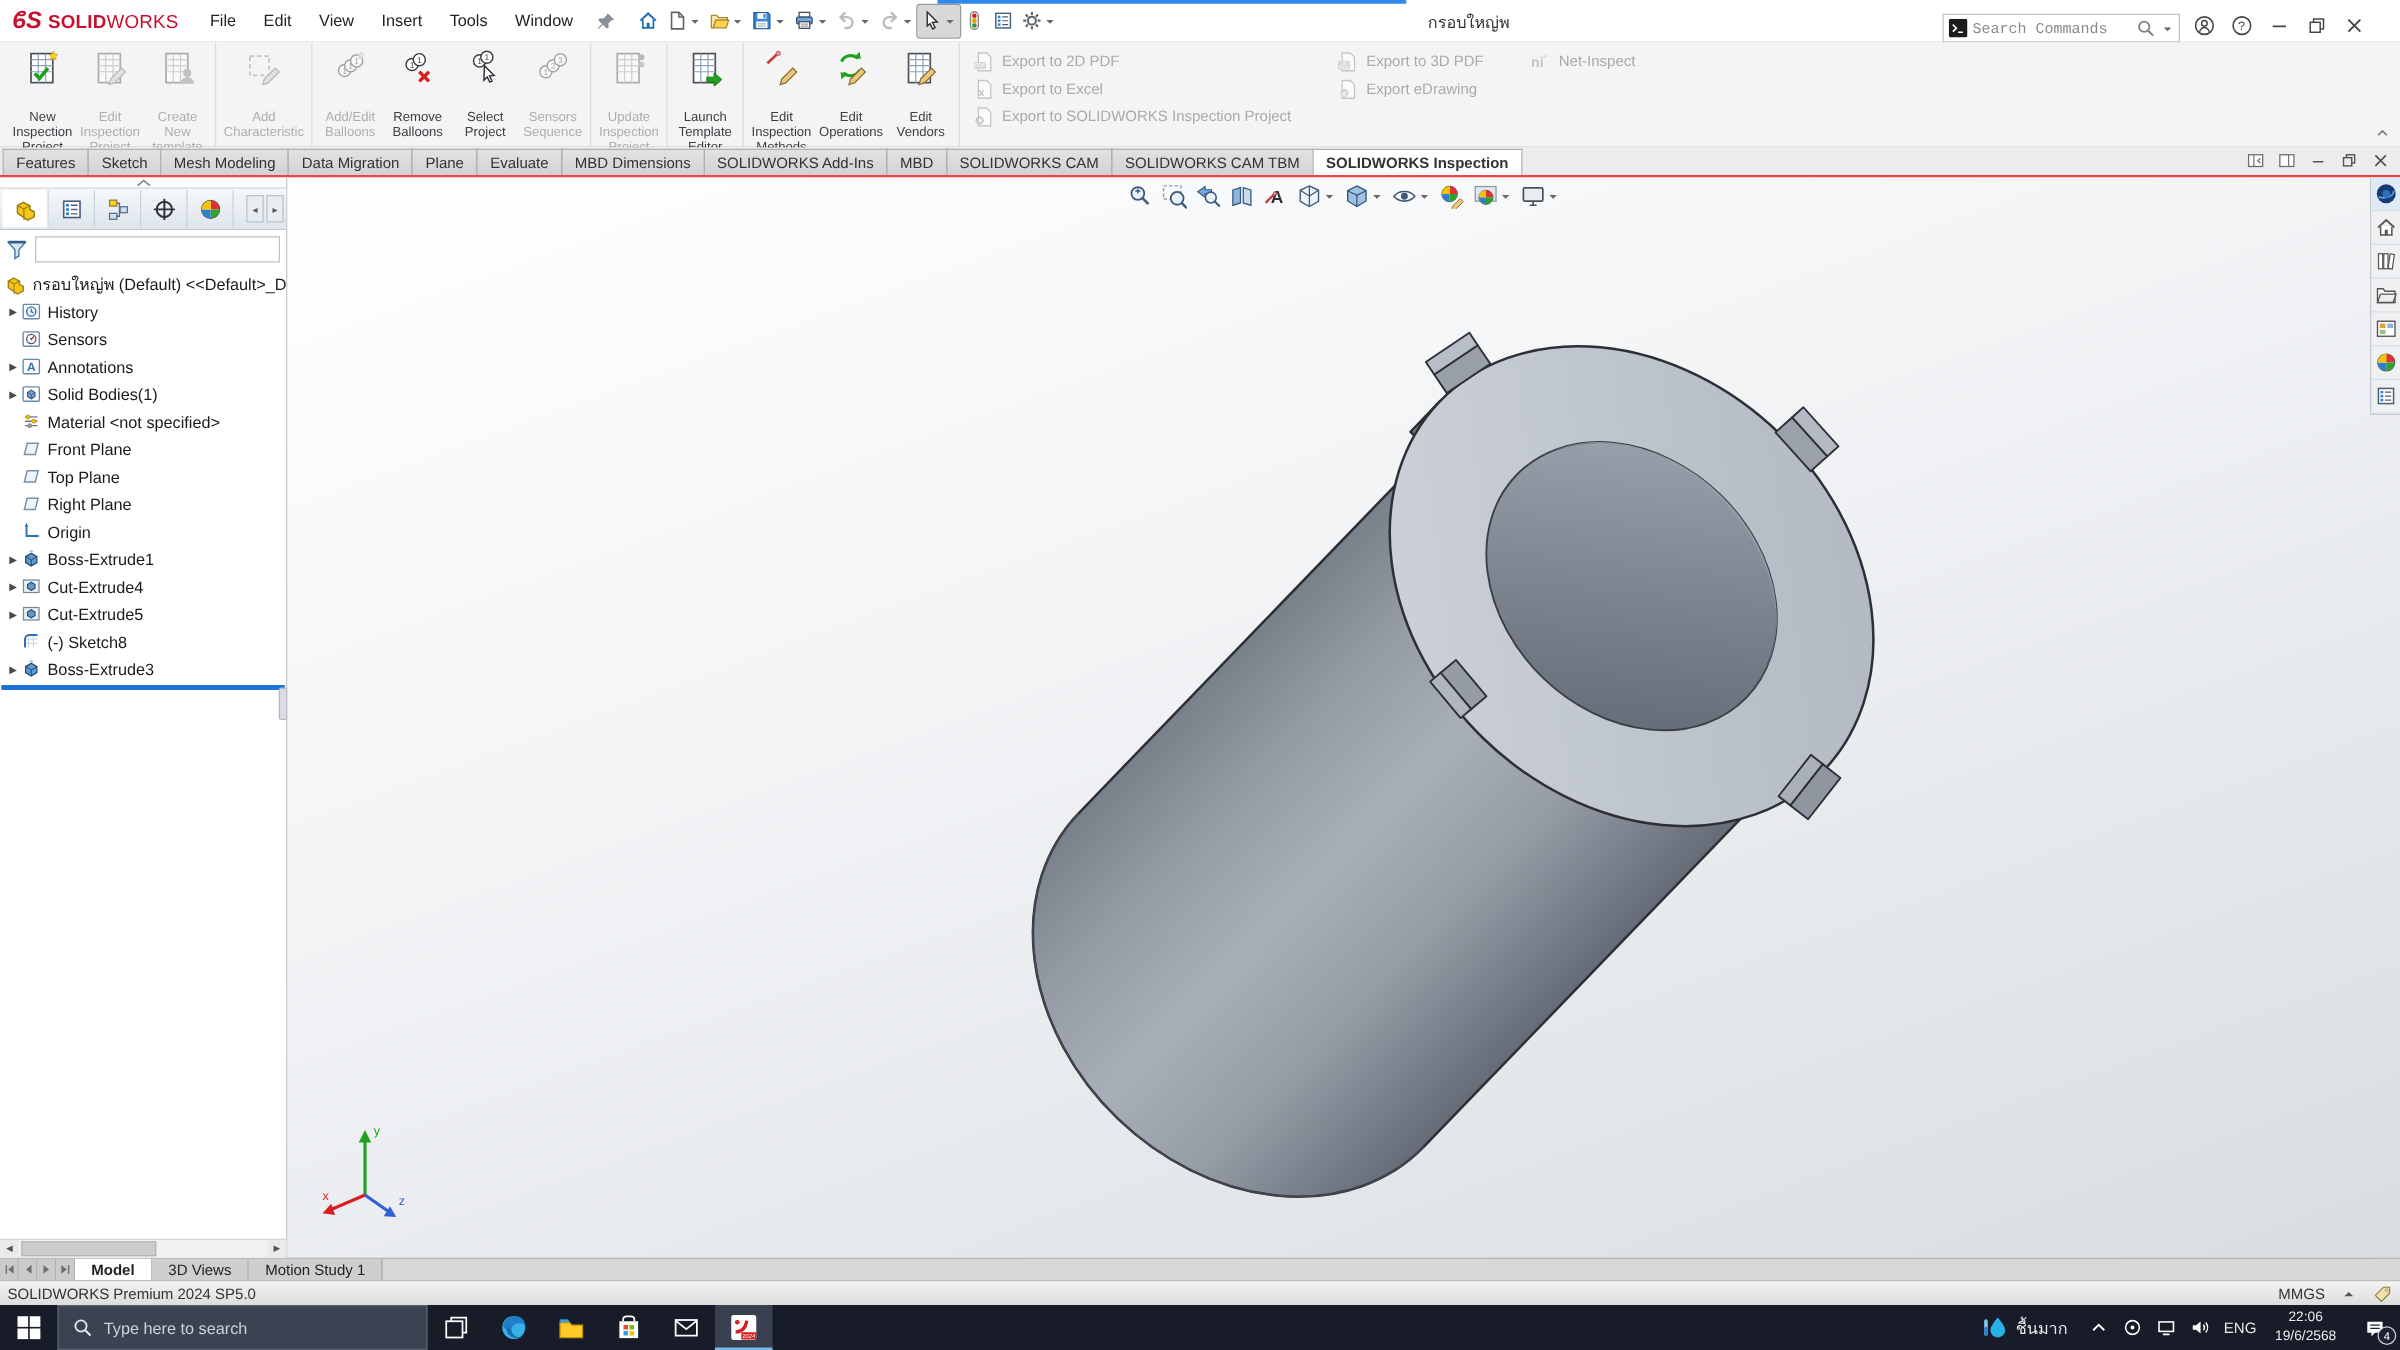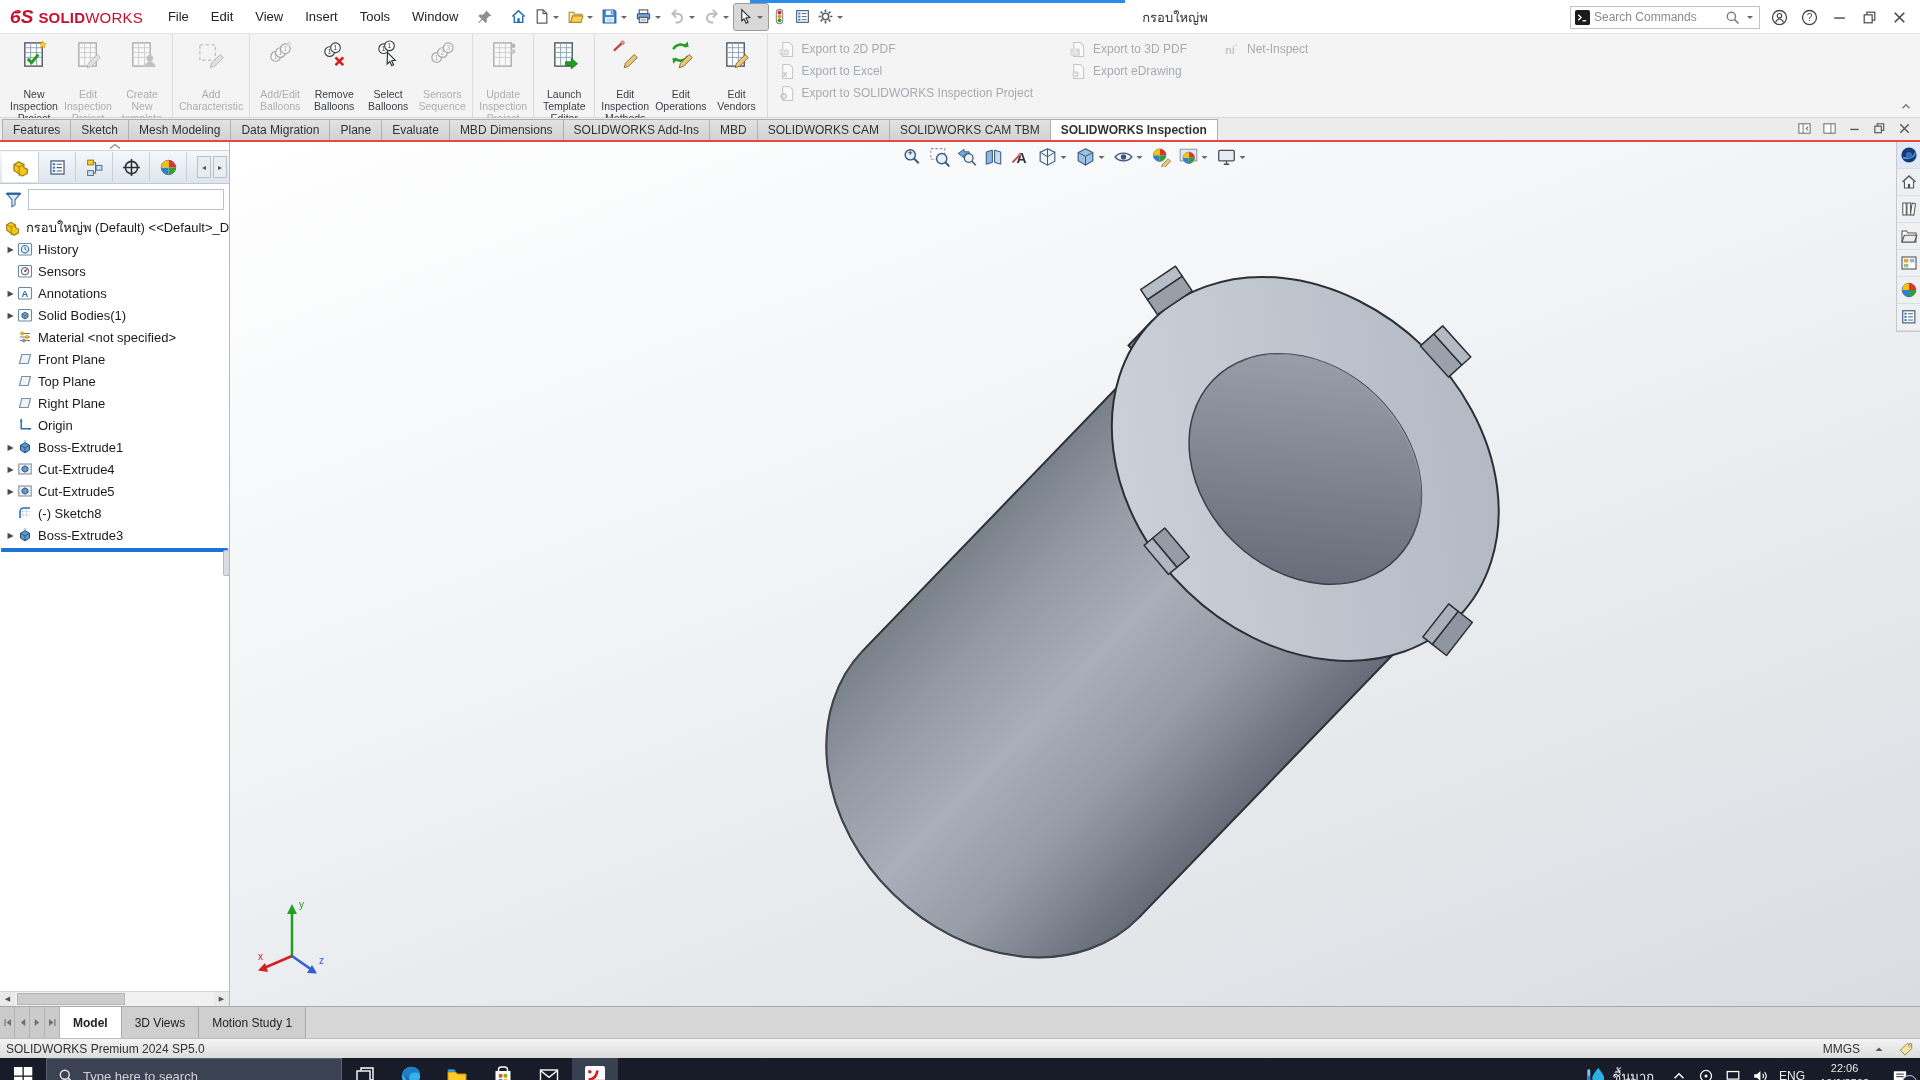--- a/index.html
+++ b/index.html
@@ -17,21 +17,21 @@
   .logo .works { color:#c8102e; font-size:15px; letter-spacing:.2px; }
   .menubar { display:flex; height:100%; }
   .menu-item { padding:0 11px; font-size:13px; color:#222; display:flex; align-items:center; cursor:default; }
   .pin { width:16px; height:16px; margin:0 8px; }
   .qa { display:flex; align-items:center; height:100%; margin-left:6px; }
   .qa-item { display:flex; align-items:center; height:26px; padding:0 3px; border-radius:2px; }
   .qa-item .ic { width:17px; height:17px; }
   .qa-item.active { background:#d8d8d8; outline:1px solid #9a9a9a; }
   .caret-dn { width:0; height:0; border:3.5px solid transparent; border-top-color:#666; margin:4px 2px 0 3px; }
   .doc-title { position:absolute; left:1070px; top:0; width:210px; height:34px; display:flex; align-items:center; justify-content:center; font-size:13px; color:#333; }
-  .tb-right { position:absolute; right:0; top:0; height:34px; display:flex; align-items:center; gap:4px; padding-right:6px; }
+  .tb-right { position:absolute; right:0; top:0; height:34px; display:flex; align-items:flex-end; gap:4px; padding-right:22px;font-family:Liberation Mono, monospace; }
   .search-cmd { display:flex; align-items:center; width:190px; height:23px; border:1px solid #c3c3c3; background:#fff; padding:0 4px; gap:4px; }
   .search-cmd .ic { width:15px; height:15px; }
   .search-cmd input { border:none; outline:none; flex:1; font-size:12px; color:#444; min-width:10px; font-family:inherit; }
   .search-cmd input::placeholder { color:#8a8a8a; }
   .tb-btn { width:30px; height:28px; display:flex; align-items:center; justify-content:center; }
   .tb-btn .ic { width:17px; height:17px; }
 
   
   .ribbon { position:relative; height:84px; background:#f4f4f4; border-bottom:1px solid #dadada; display:flex; align-items:stretch; padding-left:4px; }
   .rib-group { display:flex; align-items:flex-start; padding:4px 3px 0; border-right:1px solid #dcdcdc; }
@@ -86,21 +86,21 @@
   .hu-item { display:flex; align-items:center; padding:2px 3px; border-radius:2px; }
   .hu-item .ic { width:20px; height:20px; }
   .model-svg { position:absolute; inset:0; width:100%; height:100%; }
   .triad-svg { position:absolute; left:26px; bottom:28px; width:78px; height:84px; }
   .taskpane { position:absolute; right:0; top:0; width:24px; background:#eef0f2; border-left:1px solid #c5c9cd; border-bottom:1px solid #c5c9cd; display:flex; flex-direction:column; z-index:6; }
   .tp-cell { width:23px; height:27px; display:flex; align-items:center; justify-content:center; border-bottom:1px solid #dadee2; }
   .tp-cell.active { background:#dfeaf6; }
   .tp-cell .ic { width:18px; height:18px; }
 
   
-  .doctabs { height:32px; background:#d7d7d7; border-top:1px solid #a9a9a9; display:flex; align-items:stretch; font-size:12px; }
+  .doctabs { height:18px; background:#d7d7d7; border-top:1px solid #a9a9a9; display:flex; align-items:stretch; font-size:12px; }
   .dt-nav { display:flex; }
   .dt-nav .nbtn { width:15px; display:flex; align-items:center; justify-content:center; background:#cbcbcb; border-right:1px solid #b2b2b2; }
   .dt-nav .nbtn .ic { width:11px; height:11px; }
   .mtab { display:flex; align-items:center; padding:0 13px; background:#cfcfcf; border-right:1px solid #a9a9a9; color:#222; }
   .mtab.active { background:#fff; font-weight:bold; }
 
   
   .statusbar { height:20px; background:linear-gradient(#f4f4f4,#dcdcdc); border-top:1px solid #bdbdbd; display:flex; align-items:center; font-size:12px; color:#333; padding:0 6px; }
   .sb-right { margin-left:auto; display:flex; align-items:center; gap:14px; }
   .sb-caret { width:10px; height:10px; }
@@ -380,21 +380,21 @@
               <path d="M16 18l8 8M24 18l-8 8" stroke="#d42020" stroke-width="2.8"></path>
             </svg></span><span>Remove
 Balloons</span></div>
         <div class="rib-btn"><span class="ic"><svg viewBox="0 0 30 30" xmlns="http://www.w3.org/2000/svg">
               <circle cx="10" cy="9" r="5" fill="#fff" stroke="#3a3f44" stroke-width="1.2"></circle>
               <text x="10" y="11.6" font-size="7" text-anchor="middle" fill="#3a3f44">1</text>
               <circle cx="16" cy="6" r="5" fill="#fff" stroke="#3a3f44" stroke-width="1.2"></circle>
               <text x="16" y="8.6" font-size="7" text-anchor="middle" fill="#3a3f44">1</text>
               <path d="M14 13l8 8-3.8.4 2.1 4.3-1.9.9-2.1-4.3-2.7 2.7z" fill="#fff" stroke="#2e3238" stroke-width="1.2"></path>
             </svg></span><span>Select
-Balloons</span></div>
+Project</span></div>
         <div class="rib-btn disabled"><span class="ic"><svg viewBox="0 0 30 30" xmlns="http://www.w3.org/2000/svg">
               <circle cx="9" cy="18" r="5" fill="#fff" stroke="#3a3f44" stroke-width="1.2"></circle>
               <text x="9" y="20.6" font-size="7" text-anchor="middle" fill="#3a3f44">1</text>
               <circle cx="15" cy="13" r="5" fill="#fff" stroke="#3a3f44" stroke-width="1.2"></circle>
               <text x="15" y="15.6" font-size="7" text-anchor="middle" fill="#3a3f44">2</text>
               <circle cx="21" cy="8" r="5" fill="#fff" stroke="#3a3f44" stroke-width="1.2"></circle>
               <text x="21" y="10.6" font-size="7" text-anchor="middle" fill="#3a3f44">3</text>
             </svg></span><span>Sensors
 Sequence</span></div>
       </div>

